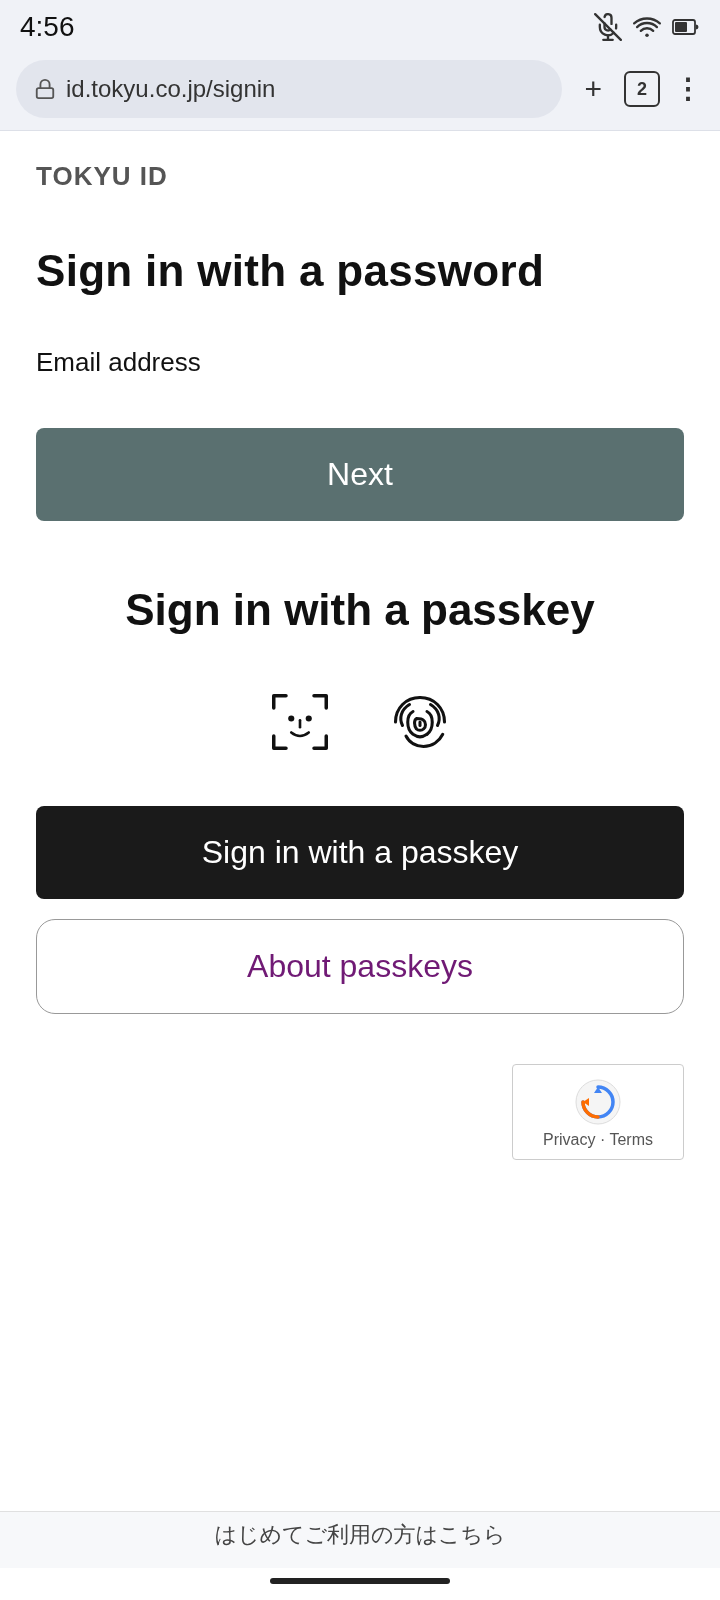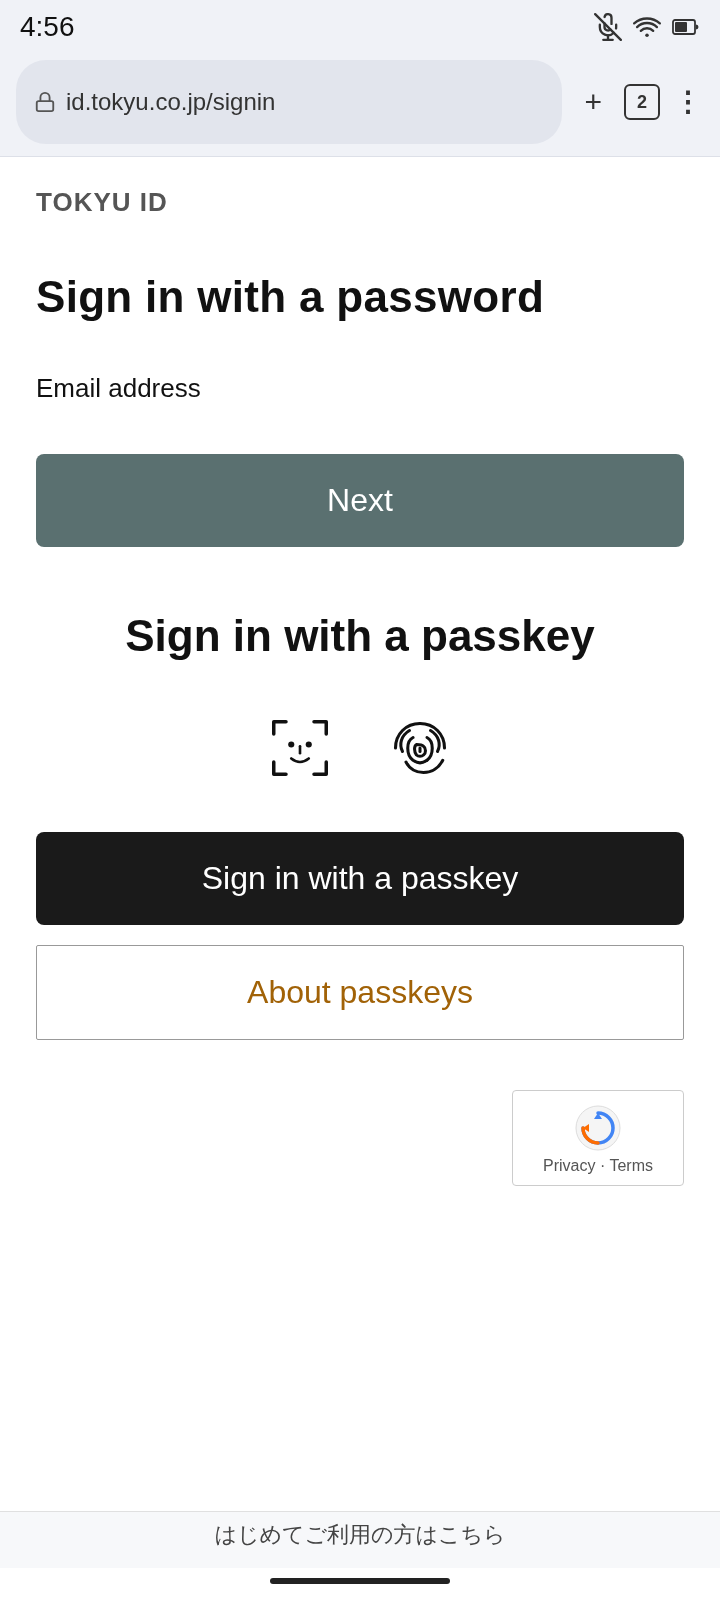--- a/index.html
+++ b/index.html
@@ -40,21 +40,21 @@
       padding: 8px 16px 12px 16px;
       display: flex;
       align-items: center;
       gap: 14px;
       border-bottom: 1px solid #dde0e8;
     }
     .url-bar {
       flex: 1;
       background: #e2e5ed;
       border-radius: 30px;
-      padding: 28px 18px;
+      padding: 15px 18px;
       display: flex;
       align-items: center;
       gap: 10px;
     }
     .url-icon {
       font-size: 18px;
       color: #555;
       display: flex;
       align-items: center;
     }
@@ -200,23 +200,23 @@
       font-size: 32px;
       font-weight: 500;
       cursor: pointer;
       margin-bottom: 20px;
       text-align: center;
     }
 
     .btn-about-passkeys {
       width: 100%;
       background: #fff;
-      color: #a16207;
+      color: #701a75;
       border: 1.5px solid #999;
-      border-radius: 2px;
+      border-radius: 19px;
       padding: 28px 20px;
       font-size: 32px;
       font-weight: 400;
       cursor: pointer;
       text-align: center;
       margin-bottom: 50px;
     }
 
     .cant-sign-in-link {
       text-align: center;

